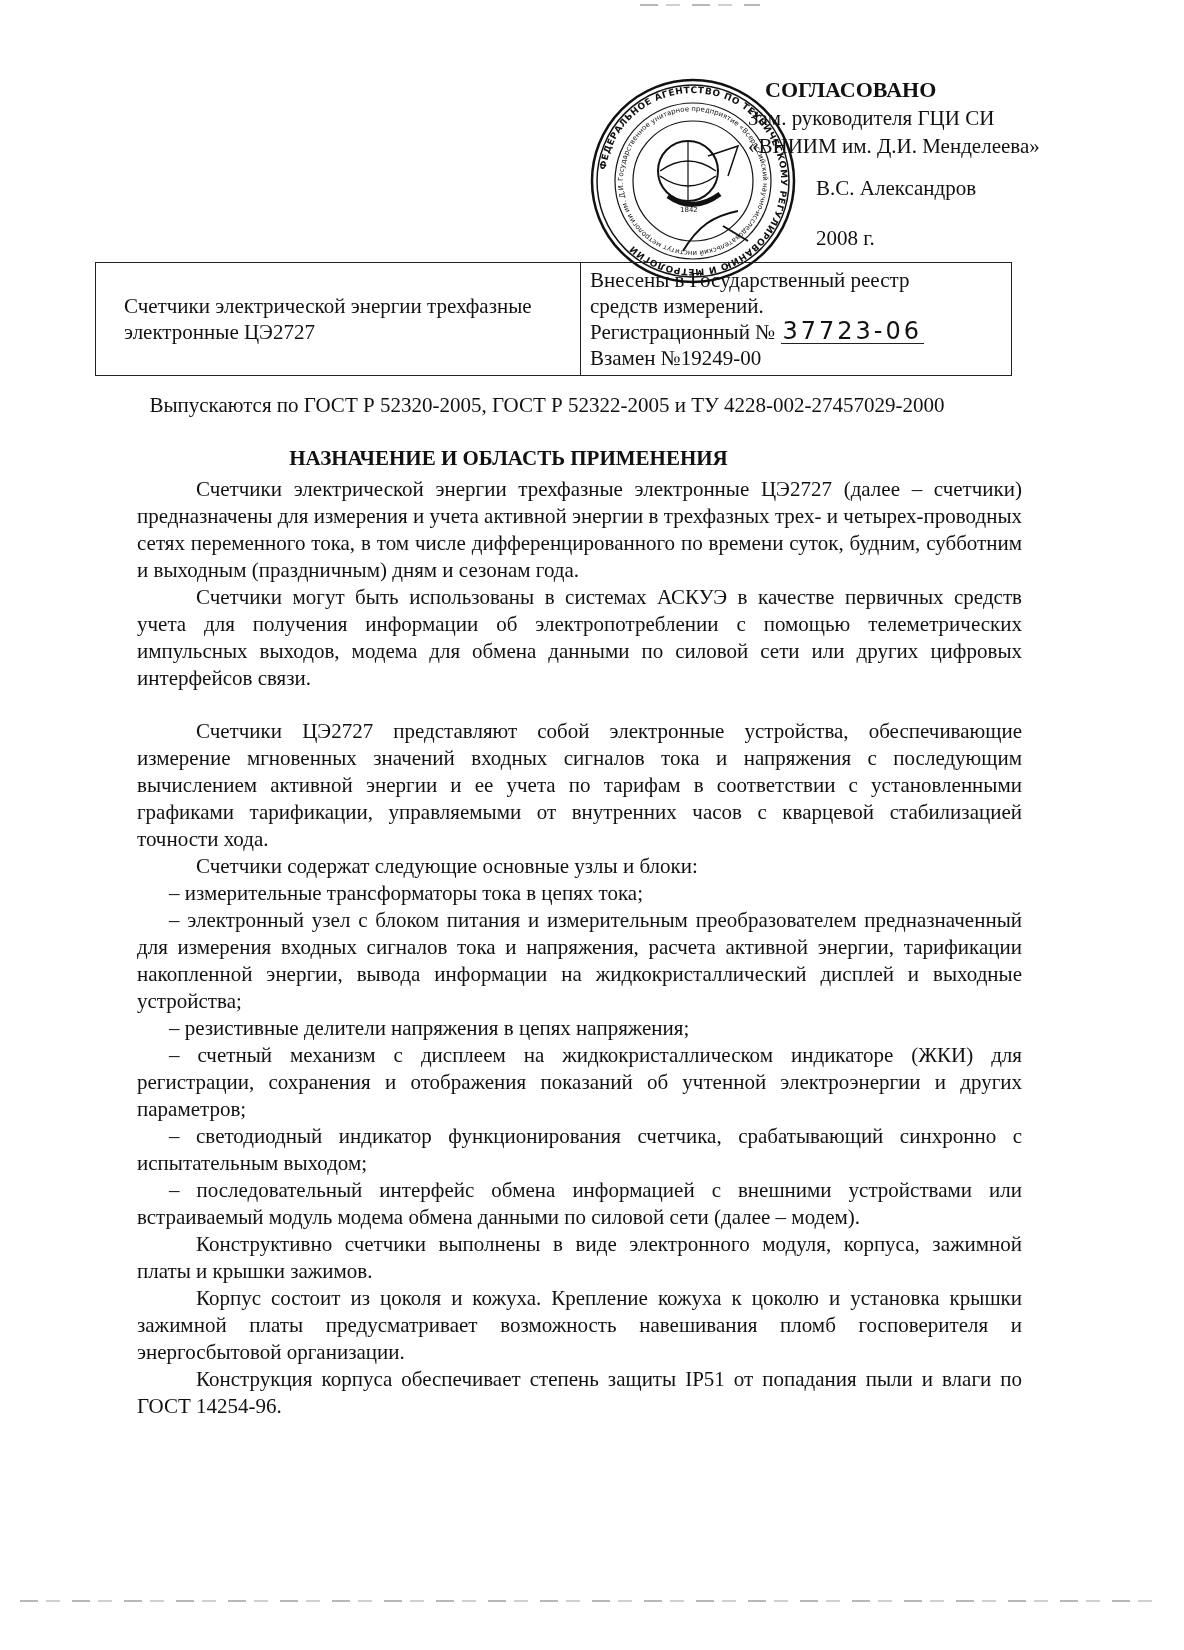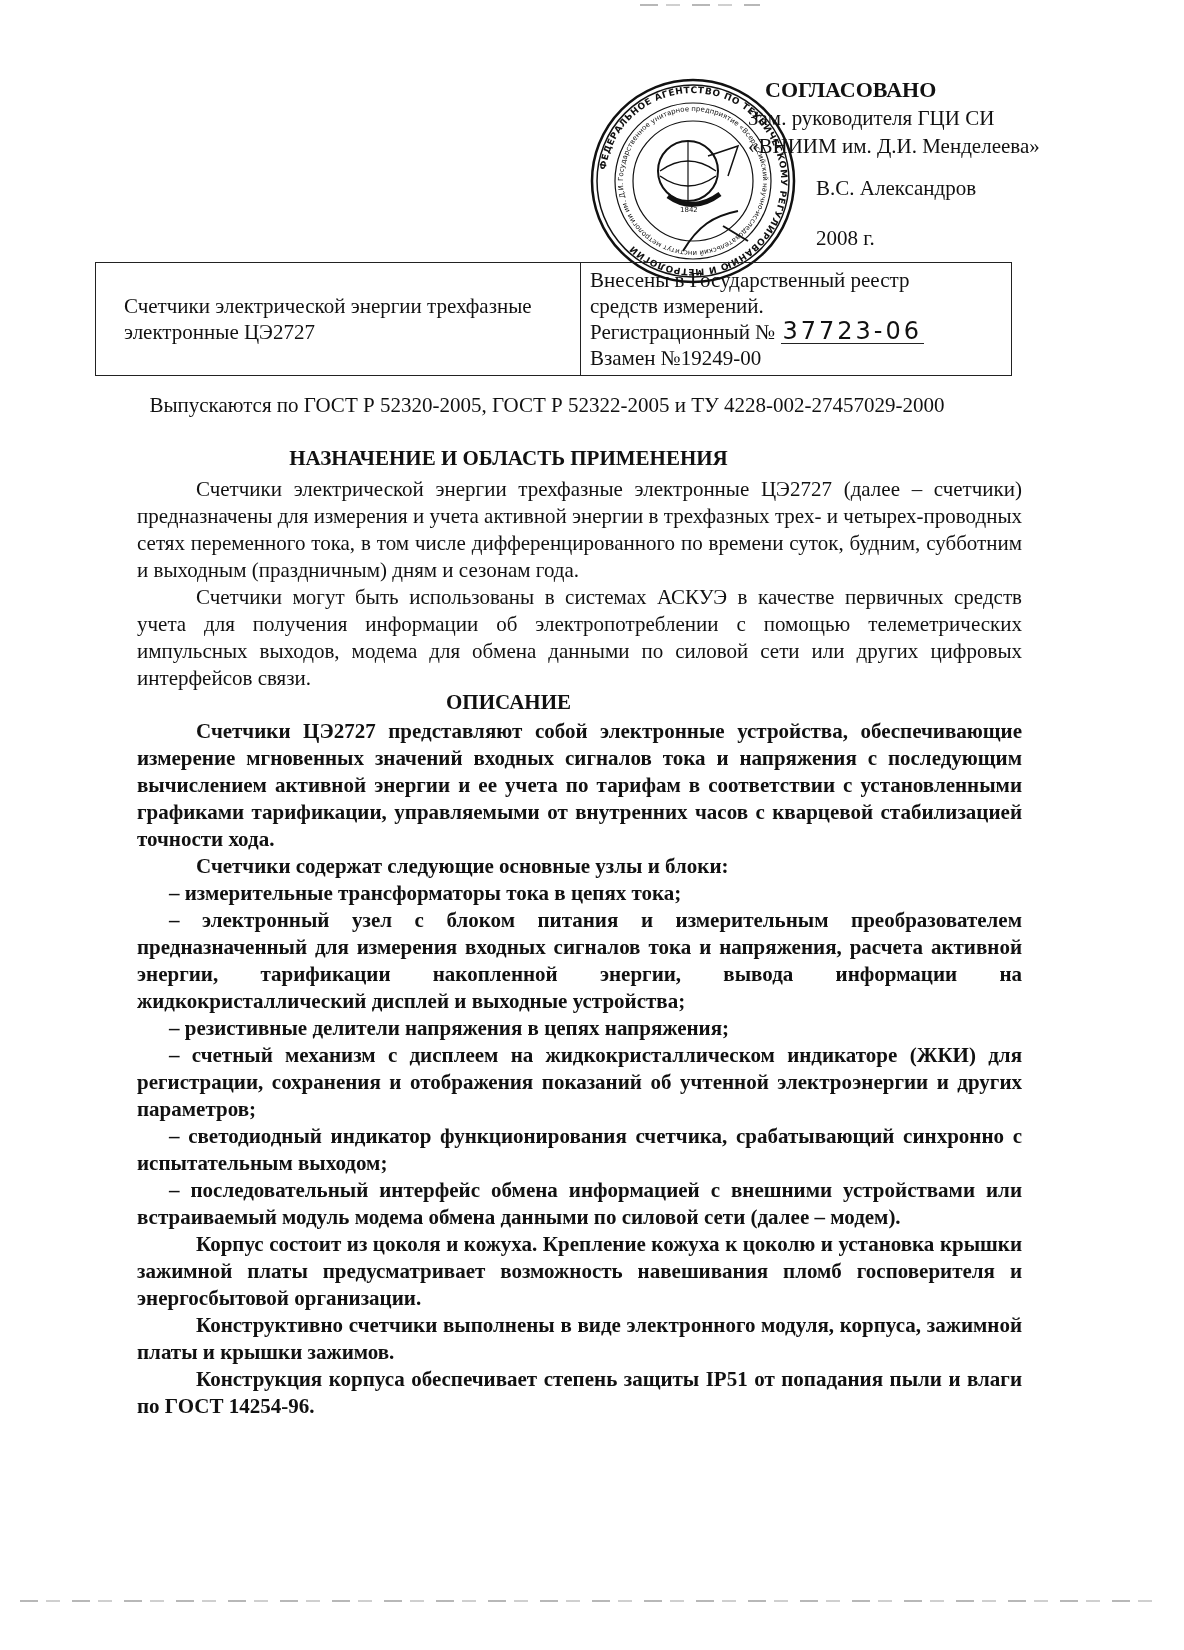--- a/index.html
+++ b/index.html
@@ -128,21 +128,21 @@
       text-align: justify;
     }
     .text-block p {
       margin: 0;
       text-indent: 59px;
     }
     .text-block p.dash {
       text-indent: 32px;
     }
     .tb1 { top: 476px; }
-    .tb2 { top: 718px; font-weight: bold; }
+    .tb2 { top: 718px; }
   </style>
 </head>
 <body>
 
 <div class="page">
 
   <div class="scan-line scan-top"></div>
 
   <svg class="stamp" viewBox="0 0 210 210">
     <defs>
@@ -197,29 +197,28 @@
   </div>
 
   <div class="standards">Выпускаются по ГОСТ Р 52320-2005, ГОСТ Р 52322-2005 и ТУ 4228-002-27457029-2000</div>
 
   <div class="section-title st1">НАЗНАЧЕНИЕ И ОБЛАСТЬ ПРИМЕНЕНИЯ</div>
   <div class="text-block tb1">
     <p>Счетчики электрической энергии трехфазные электронные ЦЭ2727 (далее – счетчики) предназначены для измерения и учета активной энергии в трехфазных трех- и четырех-проводных сетях переменного тока, в том числе дифференцированного по времени суток, будним, субботним и выходным (праздничным) дням и сезонам года.</p>
     <p>Счетчики могут быть использованы в системах АСКУЭ в качестве первичных средств учета для получения информации об электропотреблении с помощью телеметрических импульсных выходов, модема для обмена данными по силовой сети или других цифровых интерфейсов связи.</p>
   </div>
 
-  <div class="section-title st2">ОПИСАНИЕ</div>
   <div class="text-block tb2">
     <p>Счетчики ЦЭ2727 представляют собой электронные устройства, обеспечивающие измерение мгновенных значений входных сигналов тока и напряжения с последующим вычислением активной энергии и ее учета по тарифам в соответствии с установленными графиками тарификации, управляемыми от внутренних часов с кварцевой стабилизацией точности хода.</p>
     <p>Счетчики содержат следующие основные узлы и блоки:</p>
     <p class="dash">–   измерительные трансформаторы тока в цепях тока;</p>
     <p class="dash">–  электронный узел с блоком питания и измерительным преобразователем предназначенный для измерения входных сигналов тока и напряжения, расчета активной энергии, тарификации накопленной энергии, вывода информации на жидкокристаллический дисплей и выходные устройства;</p>
     <p class="dash">–   резистивные делители напряжения в цепях напряжения;</p>
     <p class="dash">–  счетный механизм с дисплеем на жидкокристаллическом индикаторе (ЖКИ) для регистрации, сохранения и отображения показаний об учтенной электроэнергии и других параметров;</p>
     <p class="dash">–  светодиодный индикатор функционирования счетчика, срабатывающий синхронно с испытательным выходом;</p>
     <p class="dash">–  последовательный интерфейс обмена информацией с внешними устройствами или встраиваемый модуль модема обмена данными по силовой сети (далее – модем).</p>
+    <p>Конструктивно счетчики выполнены в виде электронного модуля, корпуса, зажимной платы и крышки зажимов.</p>
     <p>Корпус состоит из цоколя и кожуха. Крепление кожуха к цоколю и установка крышки зажимной платы предусматривает возможность навешивания пломб госповерителя и энергосбытовой организации.</p>
-    <p>Конструктивно счетчики выполнены в виде электронного модуля, корпуса, зажимной платы и крышки зажимов.</p>
     <p>Конструкция корпуса обеспечивает степень защиты IP51 от попадания пыли и влаги по ГОСТ 14254-96.</p>
   </div>
 
   <div class="scan-line scan-bottom"></div>
 </div>
 
 </body></html>

